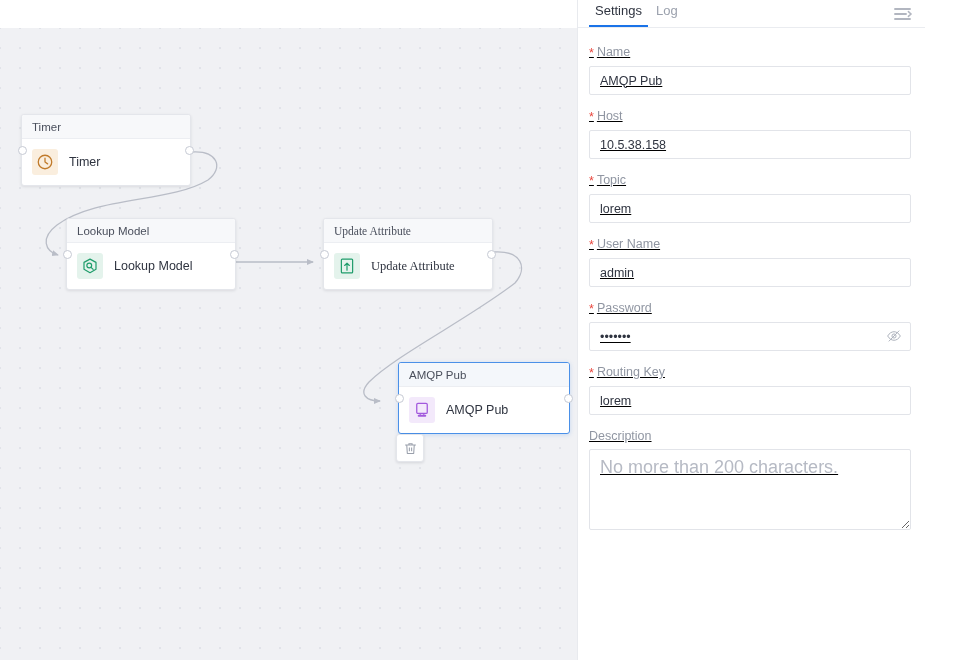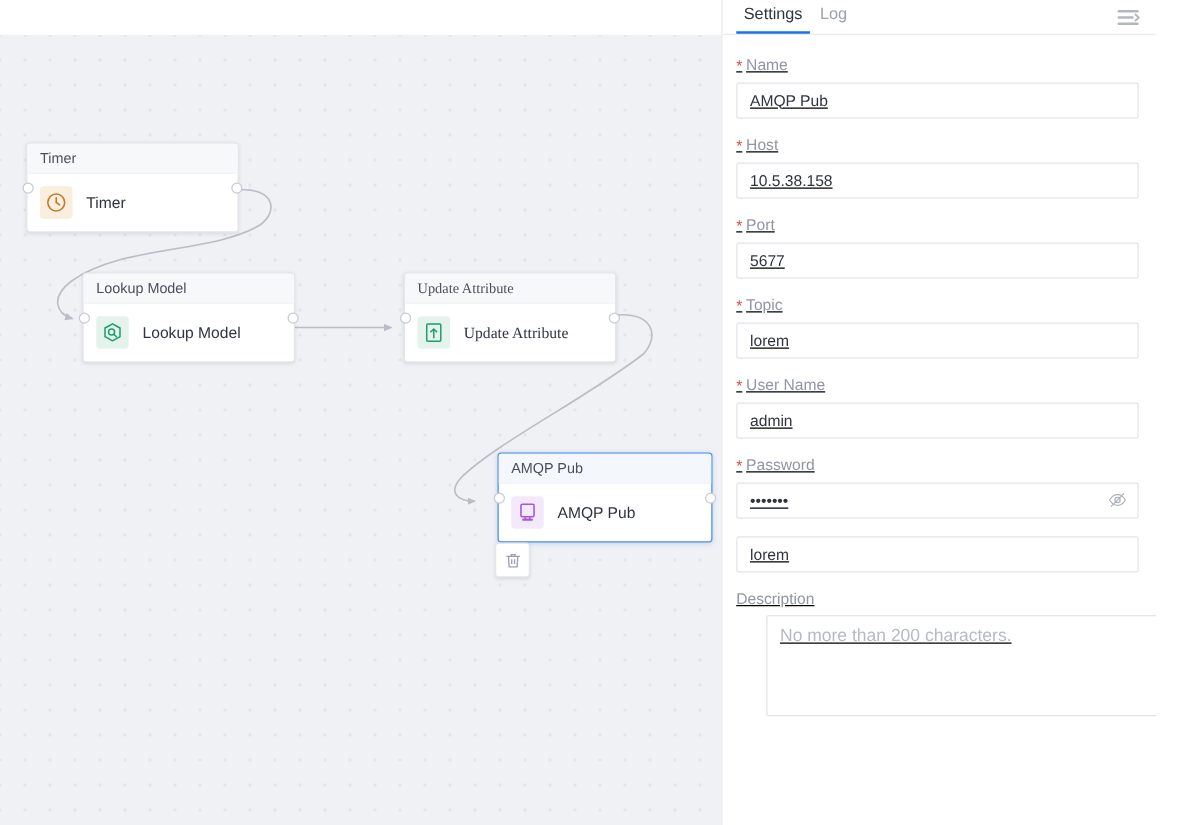--- a/index.html
+++ b/index.html
@@ -243,29 +243,28 @@
     height: 16px;
     cursor: pointer;
   }
 
   .textarea {
     width: 322px;
     height: 81px;
     border: 1px solid #e2e4e9;
     border-radius: 2px;
     box-sizing: border-box;
-    font-size: 14px;
+    font-size: 18px;
     color: #2f3440;
     padding: 7px 10px;
     background: #ffffff;
     font-family: "Liberation Sans", sans-serif;
     outline: none;
     resize: both;
     display: block;
-    margin-left: 24px;
   }
   .textarea::placeholder { color: #b6bac4; }
 </style>
 </head>
 <body>
 
 <div id="app">
 
   <div id="canvas-area">
     <div id="canvas-grid"></div>
@@ -380,26 +379,20 @@
         <input class="input" type="text" value="AMQP Pub" style="">
       </div>
 
       <div class="field">
         <div class="field-label">
           <span class="req-star">*</span><span>Host</span>
         </div>
         <input class="input" type="text" value="10.5.38.158" style="">
       </div>
 
-      <div class="field">
-        <div class="field-label">
-          <span class="req-star">*</span><span>Port</span>
-        </div>
-        <input class="input" type="text" value="5677" style="">
-      </div>
 
       <div class="field">
         <div class="field-label">
           <span class="req-star">*</span><span>Topic</span>
         </div>
         <input class="input" type="text" value="lorem" style="">
       </div>
 
       <div class="field">
         <div class="field-label">
@@ -418,20 +411,23 @@
             <svg width="16" height="16" viewBox="0 0 24 24" fill="none" stroke="#aeb3bd" stroke-width="1.5">
               <path d="M2.5 12 C5 7.8 8.4 5.6 12 5.6 C15.6 5.6 19 7.8 21.5 12 C19 16.2 15.6 18.4 12 18.4 C8.4 18.4 5 16.2 2.5 12 Z"></path>
               <circle cx="12" cy="12" r="3.1"></circle>
               <path d="M4.6 19.6 L19.4 4.4" stroke-linecap="round"></path>
             </svg>
           </span>
         </div>
       </div>
 
       <div class="field">
+        <div class="field-label">
+          <span class="req-star">*</span><span>Routing Key</span>
+        </div>
         <input class="input" type="text" value="lorem" style="">
       </div>
 
       <div class="field">
         <div class="field-label">Description</div>
         <textarea class="textarea" placeholder="No more than 200 characters." style=""></textarea>
       </div>
 
     </div>
   </div>

